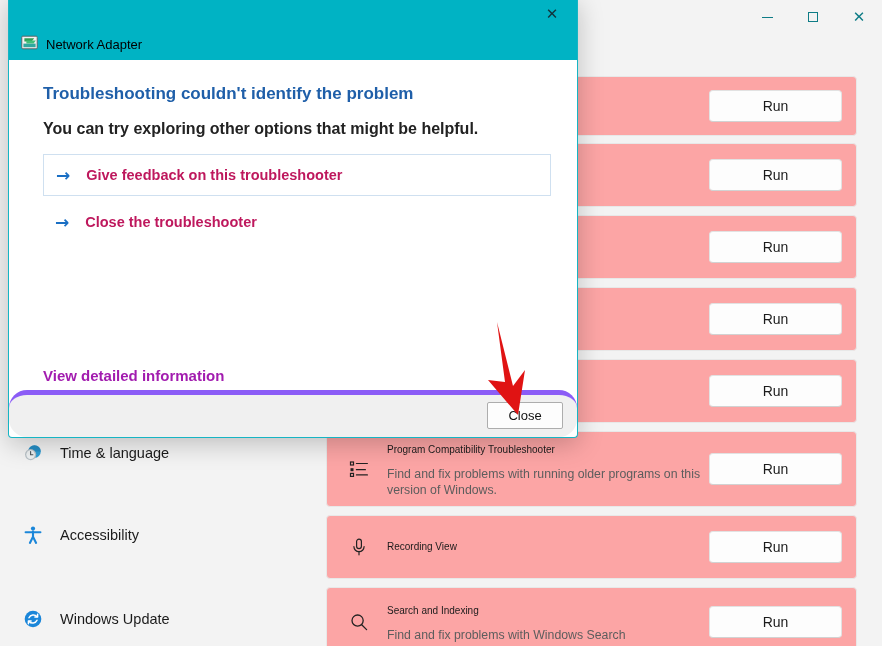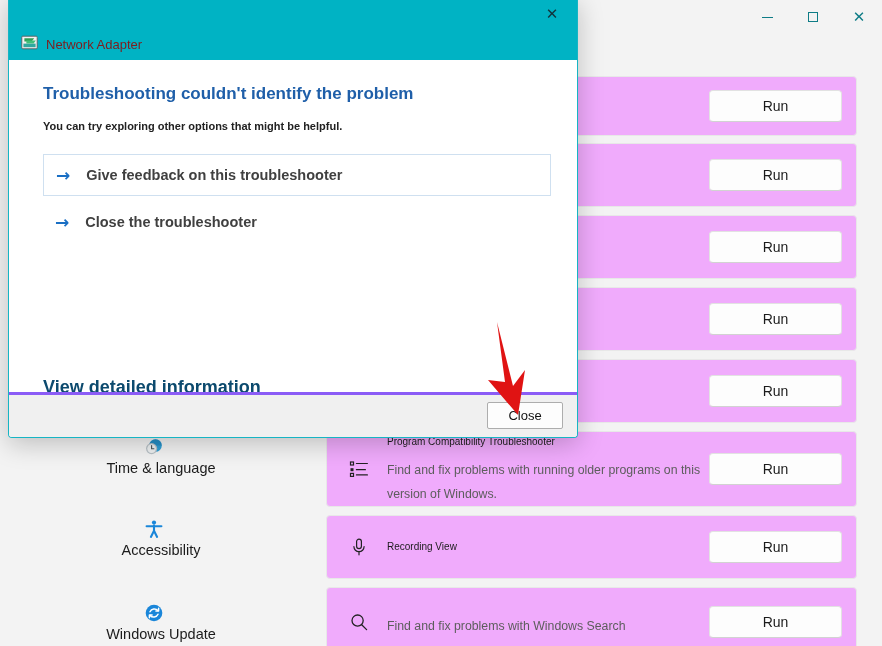--- a/index.html
+++ b/index.html
@@ -74,21 +74,20 @@
   }
   .side-item {
     position: absolute;
     left: 10px;
     width: 292px; height: 38px;
     display: flex;
     align-items: center;
     border-radius: 5px;
     padding-left: 10px;
     box-sizing: border-box;
-    flex-direction: column;
   }
   .side-ico {
     width: 26px; height: 24px;
     flex: 0 0 26px;
     display: flex; align-items: center; justify-content: center;
     margin-right: 14px;
   }
   .side-label {
     font-size: 14.5px;
     color: #1b1b1b;
@@ -99,21 +98,21 @@
   #settings-main {
     position: absolute;
     left: 326px; top: 90px;
     width: 534px;
     height: 556px;
   }
   .ts-card {
     position: absolute;
     left: 0;
     width: 531px;
-    background: #f0abfc;
+    background: #fca5a5;
     border: 1px solid #e8e8e8;
     border-radius: 4px;
     box-sizing: border-box;
   }
   .ts-ico {
     position: absolute;
     left: 18px; top: 50%;
     transform: translateY(-50%);
     width: 28px; height: 28px;
     display: flex; align-items: center; justify-content: center;
@@ -128,21 +127,21 @@
     justify-content: center;
   }
   .ts-title {
     font-size: 10px;
     color: #1b1b1b;
     line-height: 18px;
   }
   .ts-desc {
     font-size: 12.3px;
     color: #5d5d5d;
-    line-height: 24px;
+    line-height: 16px;
     margin-top: 7px;
   }
   .run-btn {
     position: absolute;
     right: 14px; top: 50%;
     transform: translateY(-50%);
     width: 131px; height: 30px;
     background: #fdfdfd;
     border: 1px solid #e2e2e2;
     border-bottom-color: #d2d2d2;
@@ -194,41 +193,41 @@
   }
   #dlg-apptitle {
     position: absolute;
     left: 12px; top: 36px;
     display: flex;
     align-items: center;
     gap: 8px;
   }
   #dlg-apptitle .t {
     font-size: 13px;
-    color: #7f1d1d;
+    color: #000000;
   }
   #dlg-body {
     position: absolute;
     left: 0; top: 62px;
     width: 100%;
     height: 336px;
     background: #ffffff;
     font-weight: bold;
   }
   #dlg-h1 {
     position: absolute;
     left: 34px; top: 24px;
     font-size: 17px;
     color: #1f5fa9;
     font-family: "Liberation Sans", sans-serif;
   }
   #dlg-sub {
     position: absolute;
     left: 34px; top: 60px;
-    font-size: 11px;
+    font-size: 16px;
     color: #222;
   }
   .dlg-option {
     position: absolute;
     left: 34px;
     width: 508px;
     height: 42px;
     display: flex;
     align-items: center;
     box-sizing: border-box;
@@ -239,35 +238,36 @@
     border: 1px solid #cfe0f0;
     background: #fff;
   }
   .dlg-arrow {
     color: #1a6fc4;
     font-size: 17px;
     font-family: "DejaVu Sans", sans-serif;
     line-height: 1;
   }
   .dlg-option-label {
-    color: #404040;
+    color: #be185d;
     font-size: 14.5px;
   }
   #dlg-detail-link {
     position: absolute;
-    left: 34px; top: 317px;
-    font-size: 18px;
-    color: #0c4a6e;
+    left: 34px; top: 307px;
+    font-size: 15px;
+    color: #a21caf;
   }
   #dlg-footer {
     position: absolute;
     left: 0; bottom: 0;
     width: 100%; height: 42px;
     background: #f0f0f0;
-    border-top: 3px solid #8b5cf6;
+    border-top: 5px solid #8b5cf6;
+    border-radius: 18px;
   }
   #dlg-footer-btn {
     position: absolute;
     right: 14px; top: 7px;
     width: 74px; height: 25px;
     background: #fdfdfd;
     border: 1px solid #adadad;
     border-radius: 2px;
     font-size: 13px;
     color: #111;
@@ -396,20 +396,21 @@
     </div>
 
     <div class="ts-card" style="top:497px; height:70px">
       <div class="ts-ico">
         <svg width="20" height="20" viewBox="0 0 20 20">
           <circle cx="8.6" cy="8.6" r="5.6" fill="none" stroke="#222" stroke-width="1.3"></circle>
           <path d="M12.7 12.7 17.6 17.6" stroke="#222" stroke-width="1.3" stroke-linecap="round"></path>
         </svg>
       </div>
       <div class="ts-text">
+        <div class="ts-title">Search and Indexing</div>
         <div class="ts-desc">Find and fix problems with Windows Search</div>
       </div>
       <div class="run-btn">Run</div>
     </div>
   </div>
 </div>
 
 <div id="ts-dialog">
 
   <div id="dlg-titlebar">

